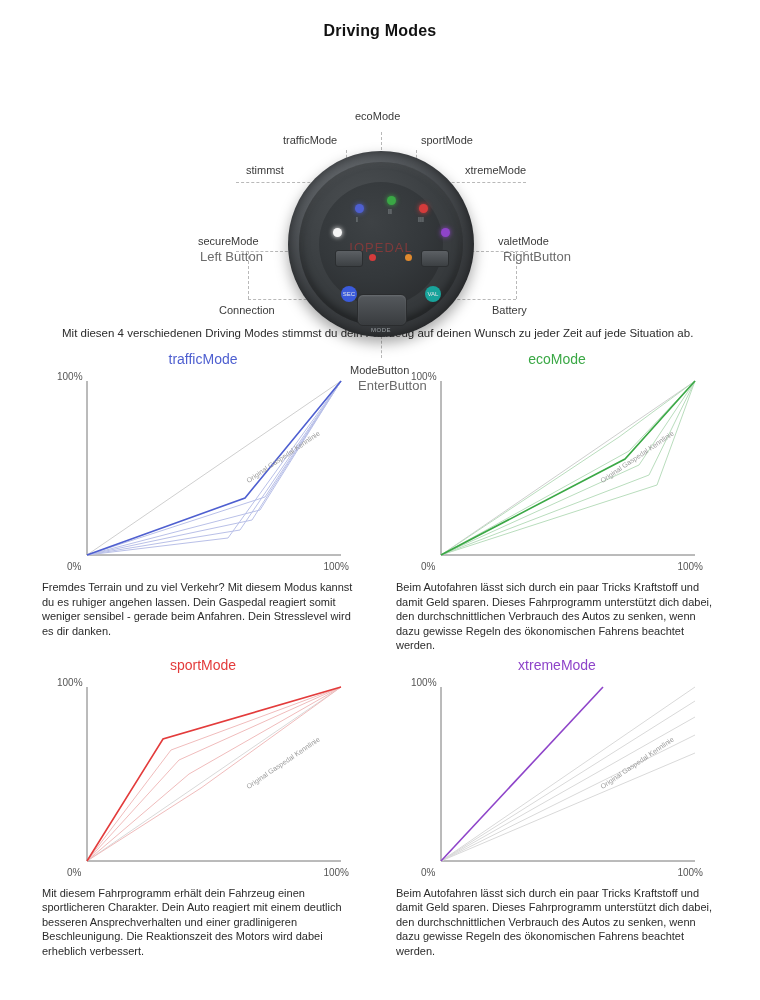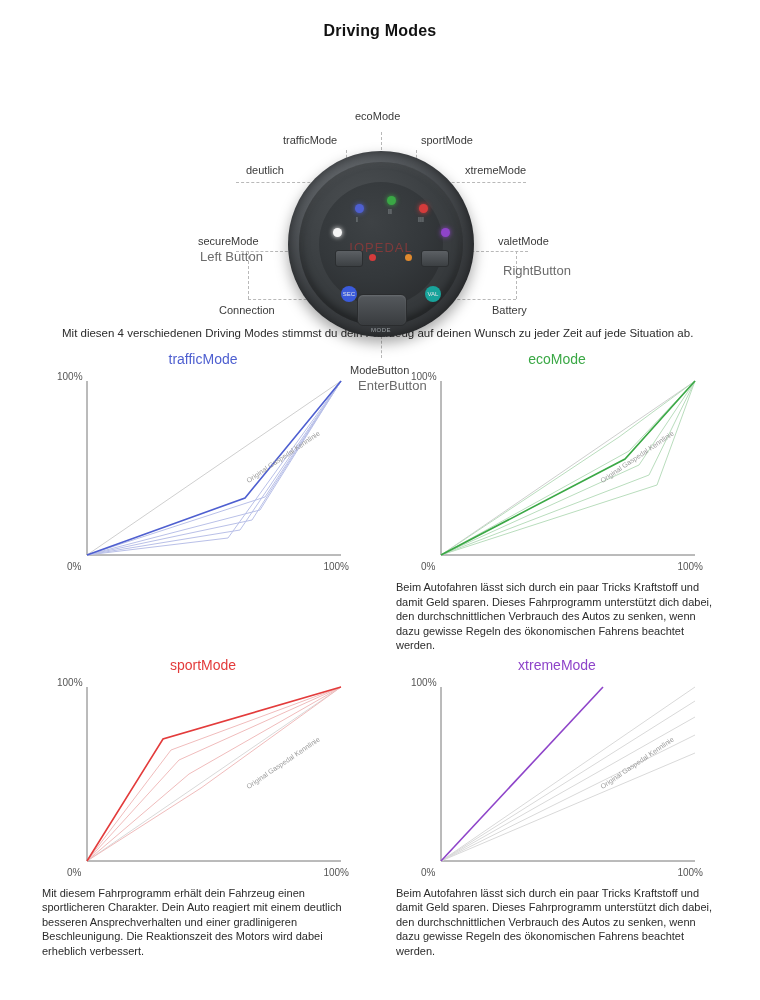--- a/index.html
+++ b/index.html
@@ -250,27 +250,27 @@
   <div class="leader-v" style="left:346px; top:104px; height:32px;"></div>
   <div class="leader-v" style="left:416px; top:104px; height:32px;"></div>
   <div class="leader-v" style="left:381px; top:86px; height:28px;"></div>
   <div class="leader-v" style="left:381px; top:290px; height:22px;"></div>
   <div class="leader-v" style="left:248px; top:205px; height:48px;"></div>
   <div class="leader-v" style="left:516px; top:205px; height:48px;"></div>
 
   <div class="dev-label" style="left:355px; top:64px;">ecoMode</div>
   <div class="dev-label" style="left:283px; top:88px;">trafficMode</div>
   <div class="dev-label" style="left:421px; top:88px;">sportMode</div>
-  <div class="dev-label" style="left:246px; top:118px;">deutlich</div>
+  <div class="dev-label" style="left:246px; top:118px;">stimmst</div>
   <div class="dev-label" style="left:465px; top:118px;">xtremeMode</div>
 
   <div class="dev-label" style="left:198px; top:189px;">secureMode</div>
   <div class="dev-sub" style="left:200px; top:203px;">Left Button</div>
   <div class="dev-label" style="left:498px; top:189px;">valetMode</div>
-  <div class="dev-sub" style="left:503px; top:217px;text-align:right;">RightButton</div>
+  <div class="dev-sub" style="left:503px; top:203px;text-align:right;">RightButton</div>
 
   <div class="dev-label" style="left:219px; top:258px;">Connection</div>
   <div class="dev-label" style="left:492px; top:258px;">Battery</div>
 
   <div class="dev-label" style="left:350px; top:318px;">ModeButton</div>
   <div class="dev-sub" style="left:358px; top:332px;">EnterButton</div>
 
   <div class="device">
     <div class="device-tab-bottom"></div>
     <div class="device-inner">
@@ -319,20 +319,22 @@
         <polyline points="34,186 199,151 288,12" fill="none" stroke="#b9c0e8" stroke-width="1"></polyline>
         <polyline points="34,186 187,161 288,12" fill="none" stroke="#b9c0e8" stroke-width="1"></polyline>
         <polyline points="34,186 175,169 288,12" fill="none" stroke="#b9c0e8" stroke-width="1"></polyline>
         <polyline points="34,186 192,129 288,12" fill="none" stroke="#4e5fd0" stroke-width="1.6"></polyline>
       </svg>
       <div class="axis-label lbl-100y">100%</div>
       <div class="axis-label lbl-0">0%</div>
       <div class="axis-label lbl-100x">100%</div>
       <div class="diag-label" style="left:196px; top:108px; transform: rotate(-34deg);">Original Gaspedal Kennlinie</div>
     </div>
+    <p class="caption">Fremdes Terrain und zu viel Verkehr? Mit diesem Modus kannst du es ruhiger angehen lassen. Dein Gaspedal reagiert somit weniger sensibel - gerade beim Anfahren.
+Dein Stresslevel wird es dir danken.</p>
   </div>
 
   <div class="cell">
     <div class="chart-title" style="color: rgb(58, 168, 69);">ecoMode</div>
     <div class="chart-box">
       <svg width="300" height="205" viewBox="0 0 300 205">
         <line x1="34" y1="12" x2="34" y2="186" stroke="#777" stroke-width="1"></line>
         <line x1="34" y1="186" x2="288" y2="186" stroke="#777" stroke-width="1"></line>
         <line x1="34" y1="186" x2="288" y2="12" stroke="#cfcfcf" stroke-width="1"></line>
         <polyline points="34,186 250,116 288,12" fill="none" stroke="#b9ddbd" stroke-width="1"></polyline>

